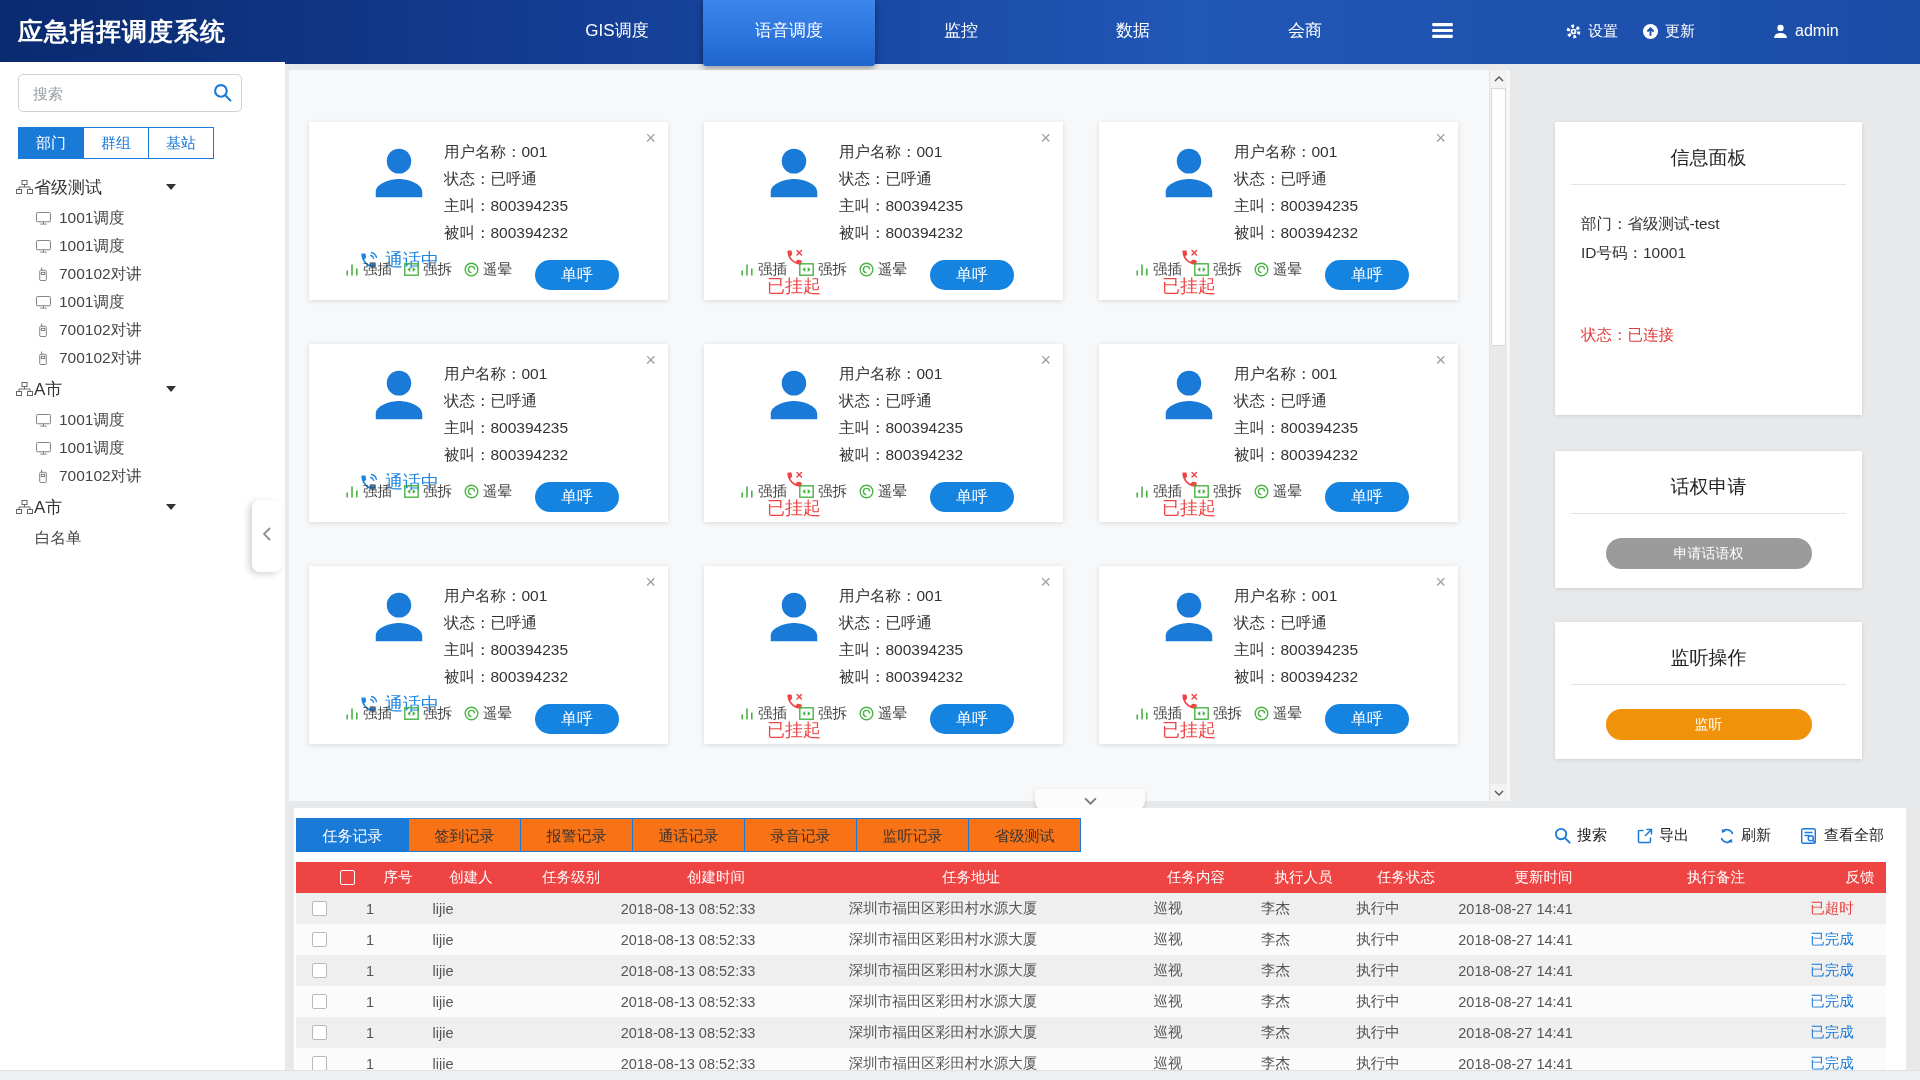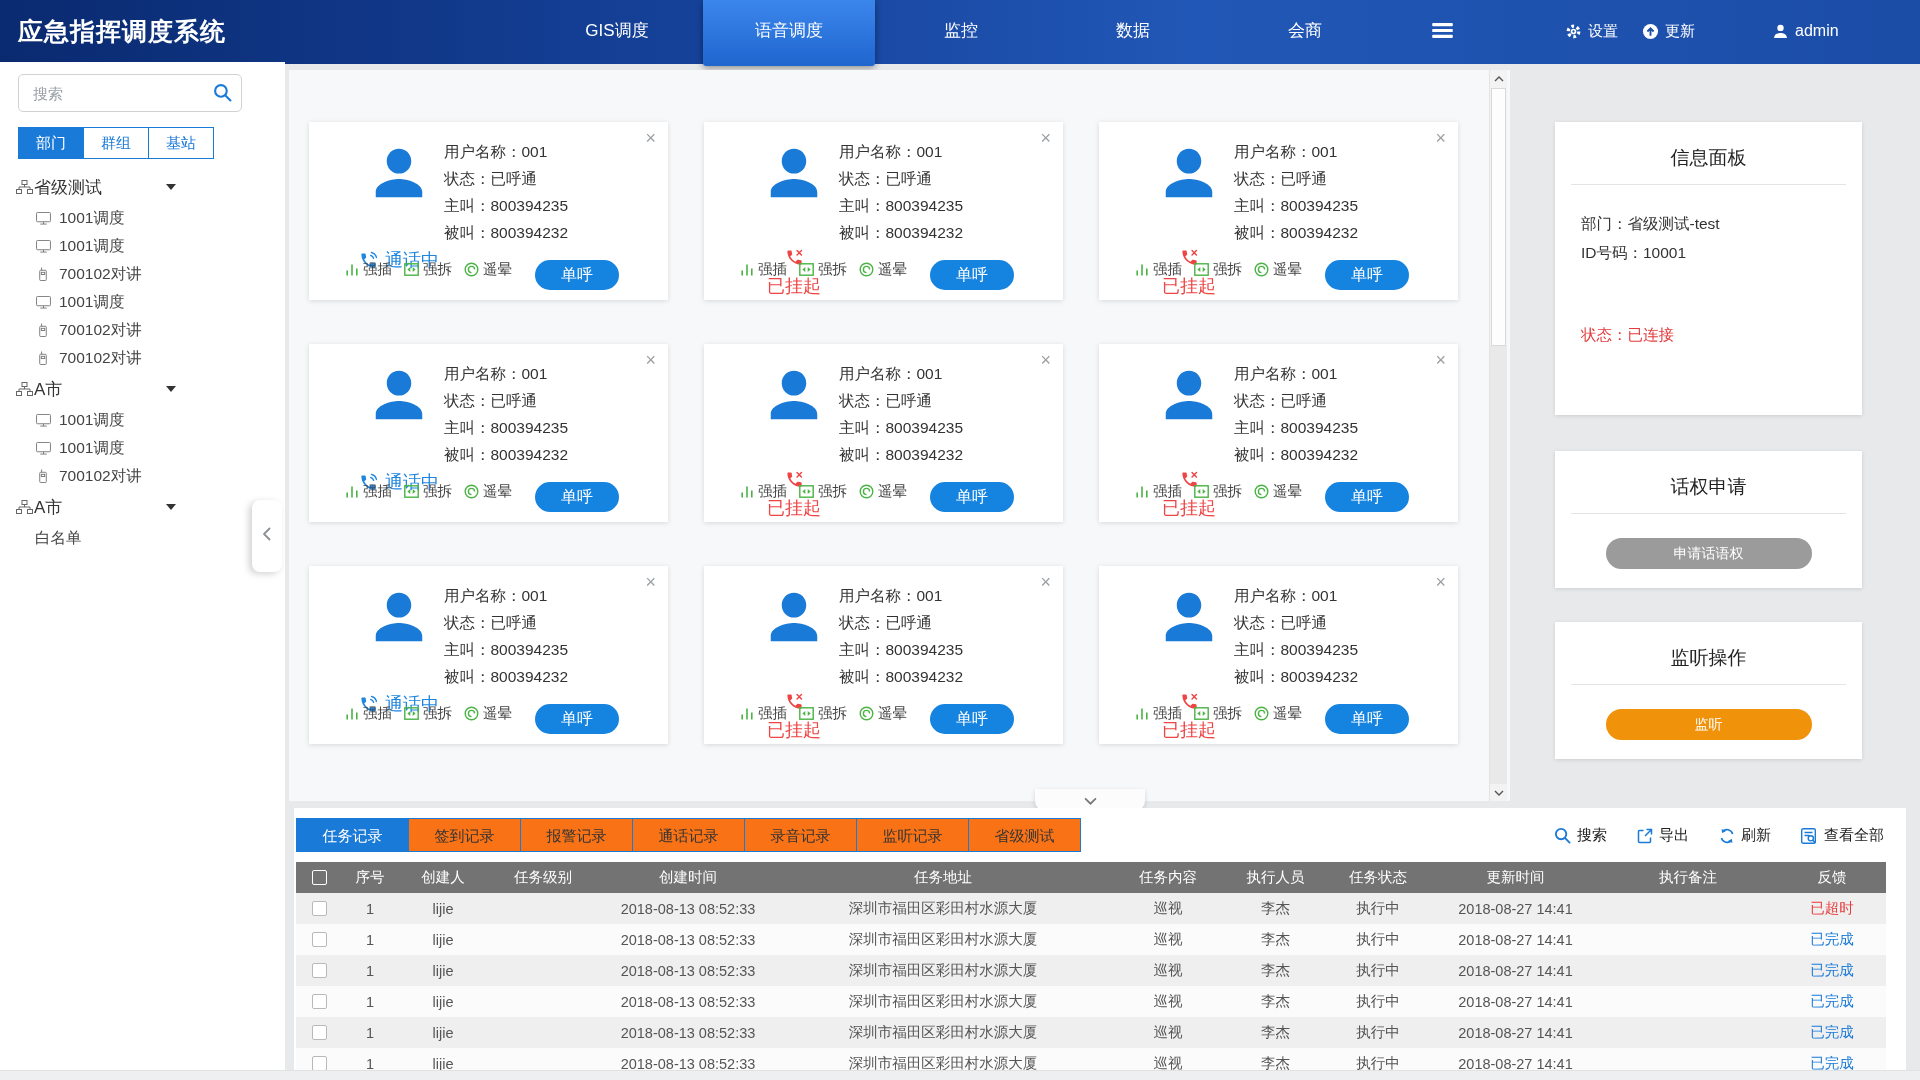--- a/index.html
+++ b/index.html
@@ -88,21 +88,21 @@
   .btab{width:113px;height:34px;line-height:34px;text-align:center;font-size:15px;color:#333;
     background:#f97316;border:1px solid #1a7ad8;margin-left:-1px;cursor:pointer;box-sizing:border-box;}
   .btab:first-child{margin-left:0;}
   .btab.active{background:#1a7ad8;color:#fff;}
   .btools{position:absolute;right:22px;top:18px;display:flex;gap:30px;align-items:center;}
   .btool{display:flex;align-items:center;gap:6px;font-size:15px;color:#222;cursor:pointer;}
   .btool .t-ic{color:#1a7ad8;display:flex;}
   .tbl{position:absolute;left:2px;top:54px;width:1590px;}
   .trow{display:grid;grid-template-columns:46px 56px 90px 110px 180px 330px 120px 95px 110px 165px 180px 108px;
     height:31px;align-items:center;}
-  .trow.head{background:#737373;color:#fff;font-size:14.5px;}
+  .trow.head{background:#ef4444;color:#fff;font-size:14.5px;padding-left:28px;}
   .trow.r-odd{background:#efefef;}
   .trow.r-even{background:#fbfbfb;}
   .trow .cell{text-align:center;font-size:14.5px;color:#555;overflow:hidden;white-space:nowrap;}
   .trow.head .cell{color:#fff;}
   .cb{width:13px;height:13px;border:1px solid #b9b9b9;border-radius:2px;background:#fff;
     margin:0 auto;cursor:pointer;}
   .trow.head .cb{border-color:#fff;background:transparent;}
   .fb-red{color:#e93b3b !important;}
   .fb-blue{color:#1a7ad8 !important;}
   .hstrip{position:absolute;left:0;bottom:0;width:1920px;height:9px;background:#edeff0;

